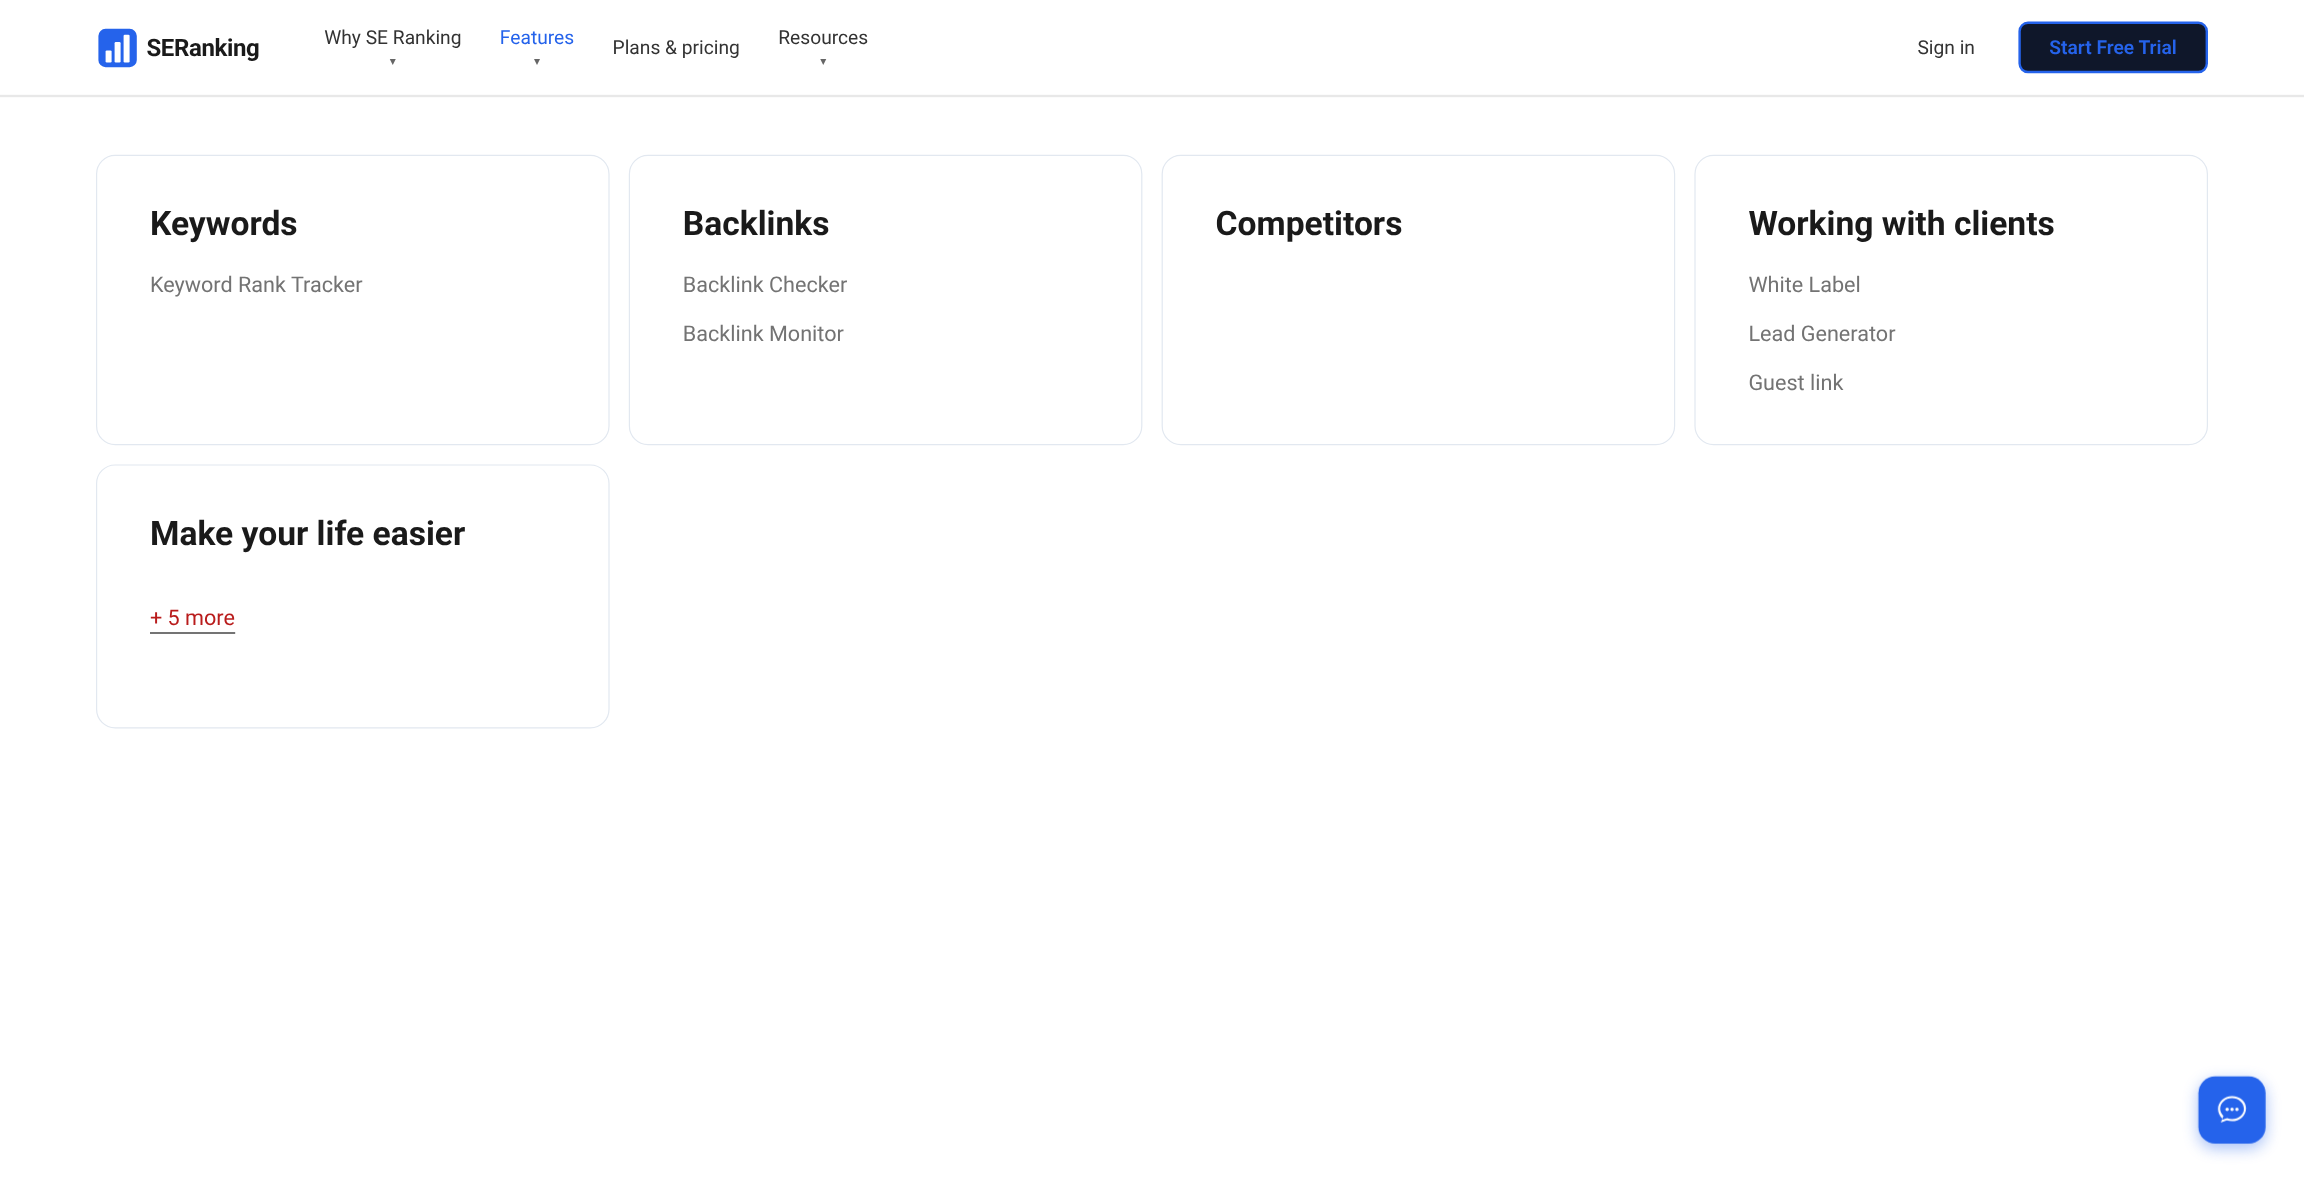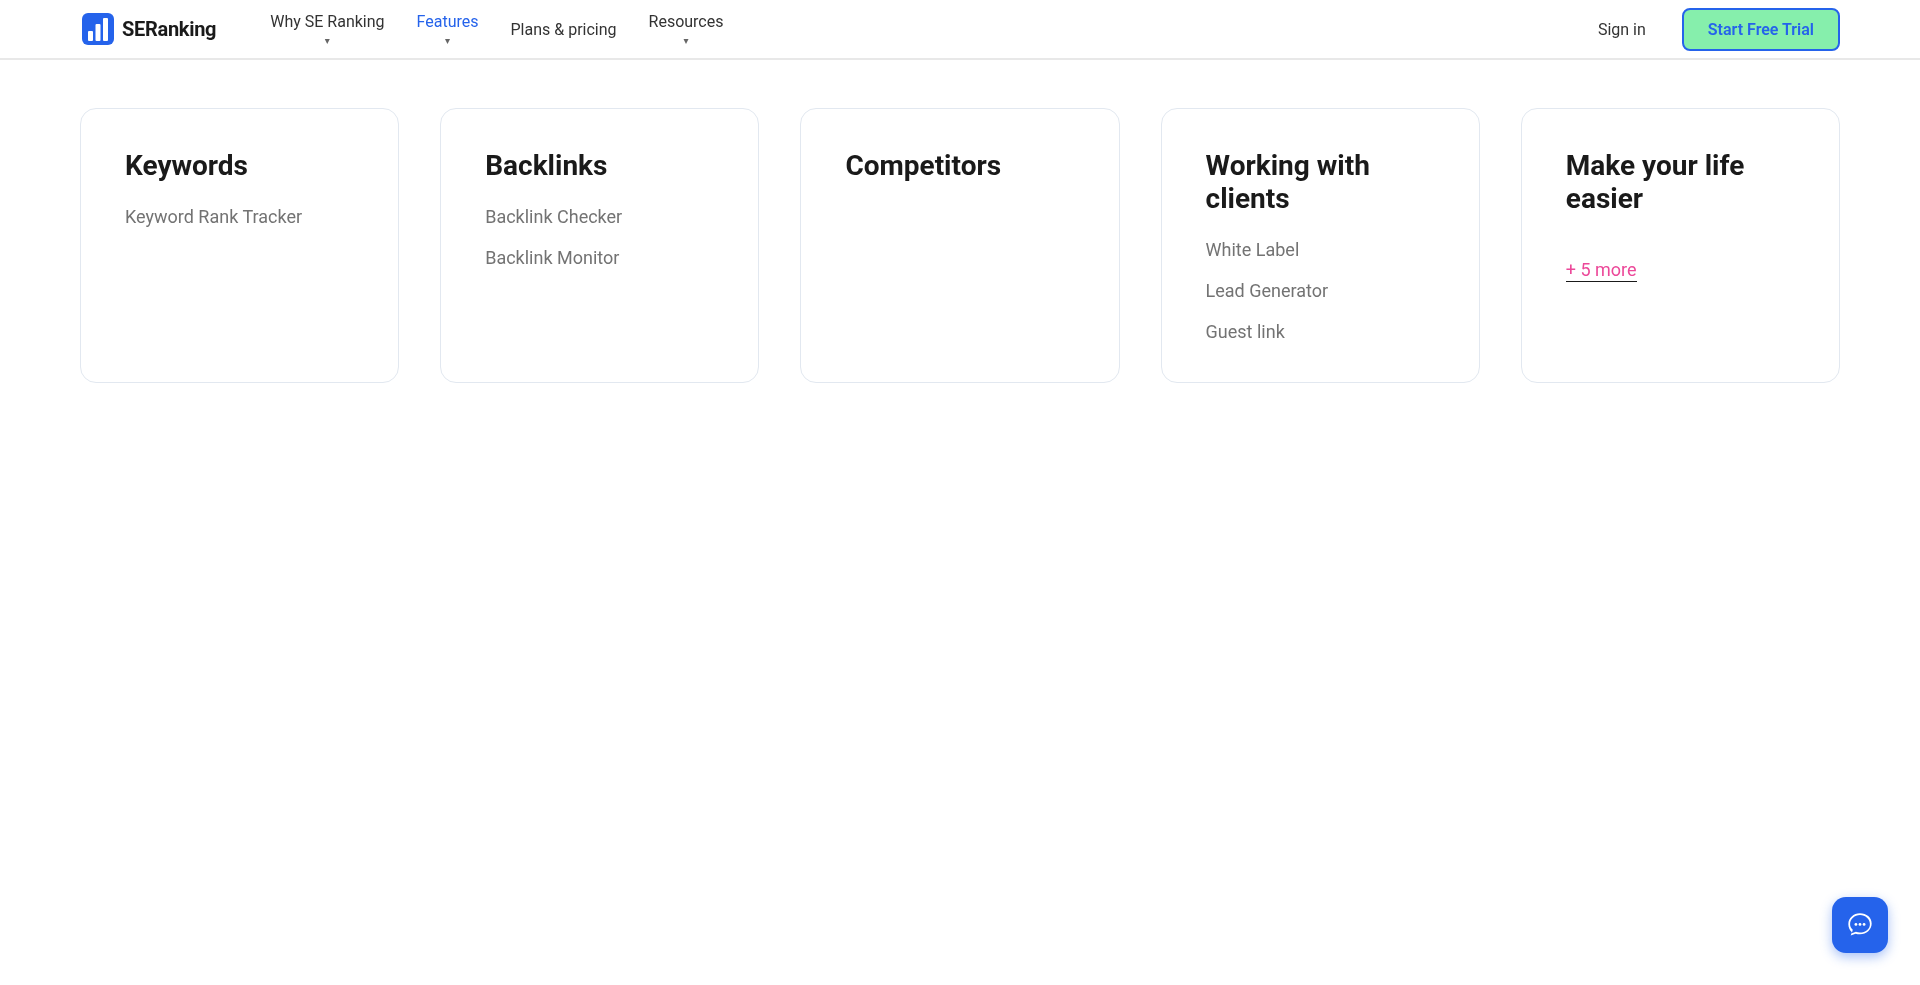--- a/index.html
+++ b/index.html
@@ -14,21 +14,21 @@
       color: #1a1a1a;
       width: 1920px;
       min-height: 985px;
     }
 
     
     .navbar {
       display: flex;
       align-items: center;
       padding: 0 80px;
-      height: 59px;
+      height: 80px;
       border-bottom: 1px solid #e8e8e8;
       background: #fff;
       position: relative;
       z-index: 100;
     }
 
     .logo-area {
       display: flex;
       align-items: center;
       gap: 6px;
@@ -98,35 +98,35 @@
     }
 
     .start-trial-btn {
       font-size: 16px;
       font-weight: 600;
       color: #2563eb;
       cursor: pointer;
       padding: 10px 24px;
       border: 2px solid #2563eb;
       border-radius: 8px;
-      background: #86efac;
+      background: #0f172a;
       text-decoration: none;
     }
 
     
     .dropdown-overlay {
       background: #fff;
       border-top: 1px solid #e8e8e8;
       padding: 48px 80px;
     }
 
     .cards-grid {
       display: grid;
-      grid-template-columns: repeat(5, 1fr);
-      gap: 41px;
+      grid-template-columns: repeat(4, 1fr);
+      gap: 16px;
       margin-bottom: 32px;
     }
 
     .feature-card {
       border: 1.5px solid #e2e8f0;
       border-radius: 16px;
       padding: 40px 44px;
       background: #fff;
       min-height: 220px;
     }
@@ -168,21 +168,21 @@
     }
 
     .chat-icon-svg {
       width: 28px;
       height: 28px;
       fill: #fff;
     }
 
     .more-link {
       font-size: 18px;
-      color: #ec4899;
+      color: #b91c1c;
       text-decoration: none;
       border-bottom: 1.5px solid #1a1a1a;
       padding-bottom: 1px;
       display: inline-block;
     }
   </style>
 </head>
 <body>
 
 <nav class="navbar">

